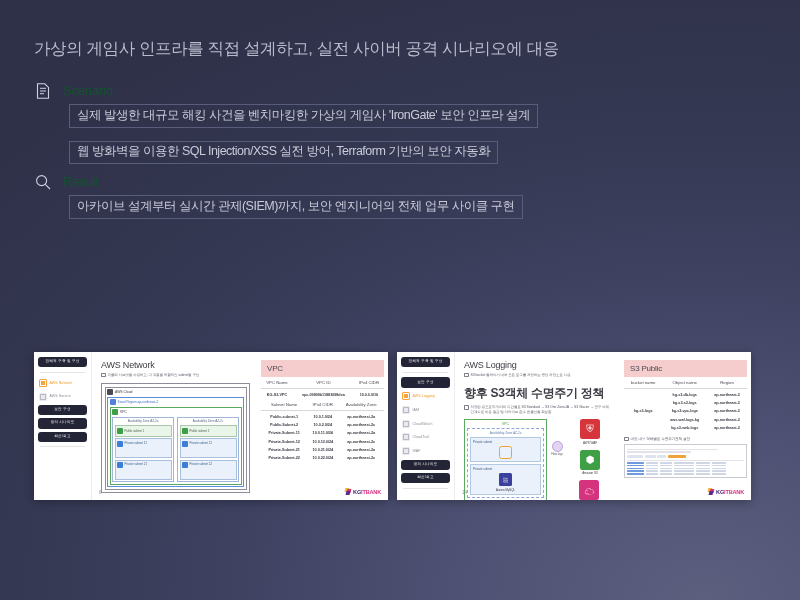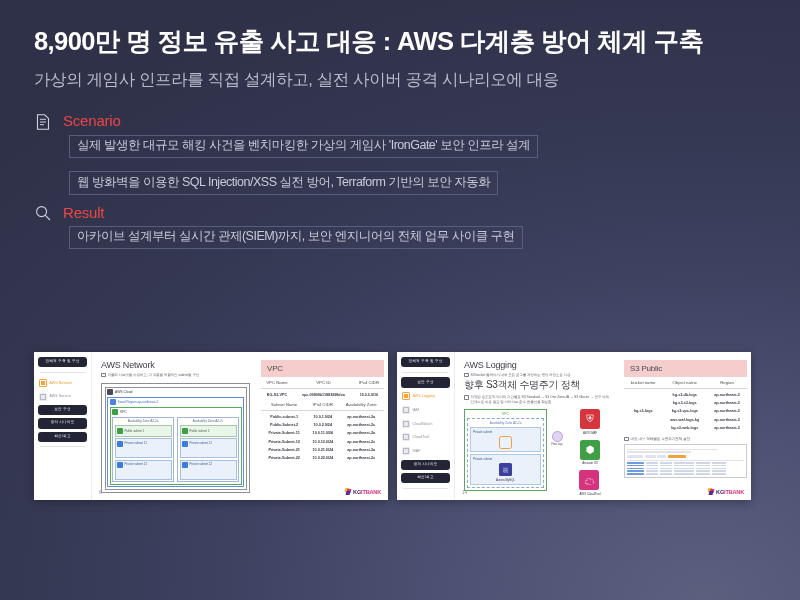--- a/index.html
+++ b/index.html
@@ -23,21 +23,21 @@
     color:#b9bbcd; letter-spacing:-0.4px; white-space:nowrap;
   }
 
   
   .sections { margin-top:22px; padding:0 34px; }
   .section { margin-bottom:9px; }
   .sec-head { display:flex; align-items:center; gap:11px; }
   .sec-icon { width:18px; height:18px; flex:0 0 18px; display:block; }
   .sec-icon svg { display:block; width:18px; height:18px; }
   .sec-title {
-    font-size:15px; font-weight:400; color:#ef4444;
+    font-size:13px; font-weight:400; color:#14532d;
     letter-spacing:-0.2px; line-height:1.1;
   }
   .sec-desc {
     display:inline-block; margin:4px 0 0 35px;
     border:1px solid #595d7c; padding:2.5px 7px 3.5px 7px;
     font-size:12.5px; color:#c9cbda; letter-spacing:-0.5px;
     white-space:nowrap; line-height:1.25;
   }
 
   
@@ -72,21 +72,21 @@
   .rail-lb { font-size:3.5px; color:#8a8a97; line-height:1.15; letter-spacing:.1px; }
   .rail-lb.on { color:#ef9b2c; }
 
   
   .sbody { flex:1; display:flex; position:relative; background:#fff; }
   .scanvas {
     flex:1; background:#fff; border-radius:0 0 14px 0;
     position:relative; padding:8px 7px 0 9px; overflow:hidden;
   }
   .sh1 { font-size:9px; color:#3c3c44; font-weight:400; letter-spacing:-.2px; }
-  .sh2 { font-size:10px; color:#3c3c44; font-weight:normal; letter-spacing:-.3px; margin-top:1px; }
+  .sh2 { font-size:12px; color:#3c3c44; font-weight:bold; letter-spacing:-.3px; margin-top:8px; }
   .snote { display:flex; gap:2px; margin-top:2.5px; }
   .snote-ic { width:4.5px;height:4.5px;border:0.6px solid #7f7f8c;border-radius:.8px;flex:0 0 4.5px;margin-top:.4px; }
   .snote-tx { font-size:3.5px; color:#5c5c68; line-height:1.35; letter-spacing:-.1px; }
 
   
   .spanel { width:131px; flex:0 0 131px; background:#fff; padding:8px 4px 0 4px; position:relative; }
   .ptitle { background:#f6cdcd; color:#4a4a52; font-size:8px; padding:4px 6px; letter-spacing:-.2px; }
   .ptbl { width:100%; border-collapse:collapse; }
   .ptbl th {
     font-size:4.4px; font-weight:400; color:#4d4d57; padding:3px 1px;
@@ -163,21 +163,20 @@
   .kg-a { width:3.5px;height:3.5px;background:#f5b731;left:0;top:0;transform:skewX(-12deg); }
   .kg-b { width:3.5px;height:3.5px;background:#d6337f;left:2.4px;top:1.2px;transform:skewX(-12deg); }
   .kg-c { width:3.5px;height:4px;background:#5b2d8e;left:1px;top:2.6px;transform:skewX(-12deg); }
   .kg-tx { font-size:5.6px; font-weight:bold; color:#3b1d6e; letter-spacing:-.2px; }
   .kg-tx em { font-style:normal; color:#d6337f; }
 </style>
 </head>
 <body>
 
 <div class="header">
-  <div class="title">8,900만 명 정보 유출 사고 대응 : AWS 다계층 방어 체계 구축</div>
   <div class="subtitle">가상의 게임사 인프라를 직접 설계하고, 실전 사이버 공격 시나리오에 대응</div>
 </div>
 
 <div class="sections">
 
   <div class="section">
     <div class="sec-head">
       <span class="sec-icon">
         <svg viewBox="0 0 18 18" fill="none" stroke="#cfd1e0" stroke-width="1.1">
           <path d="M3.5 1.8h7.2l3.8 3.6v10.8H3.5z"></path>

